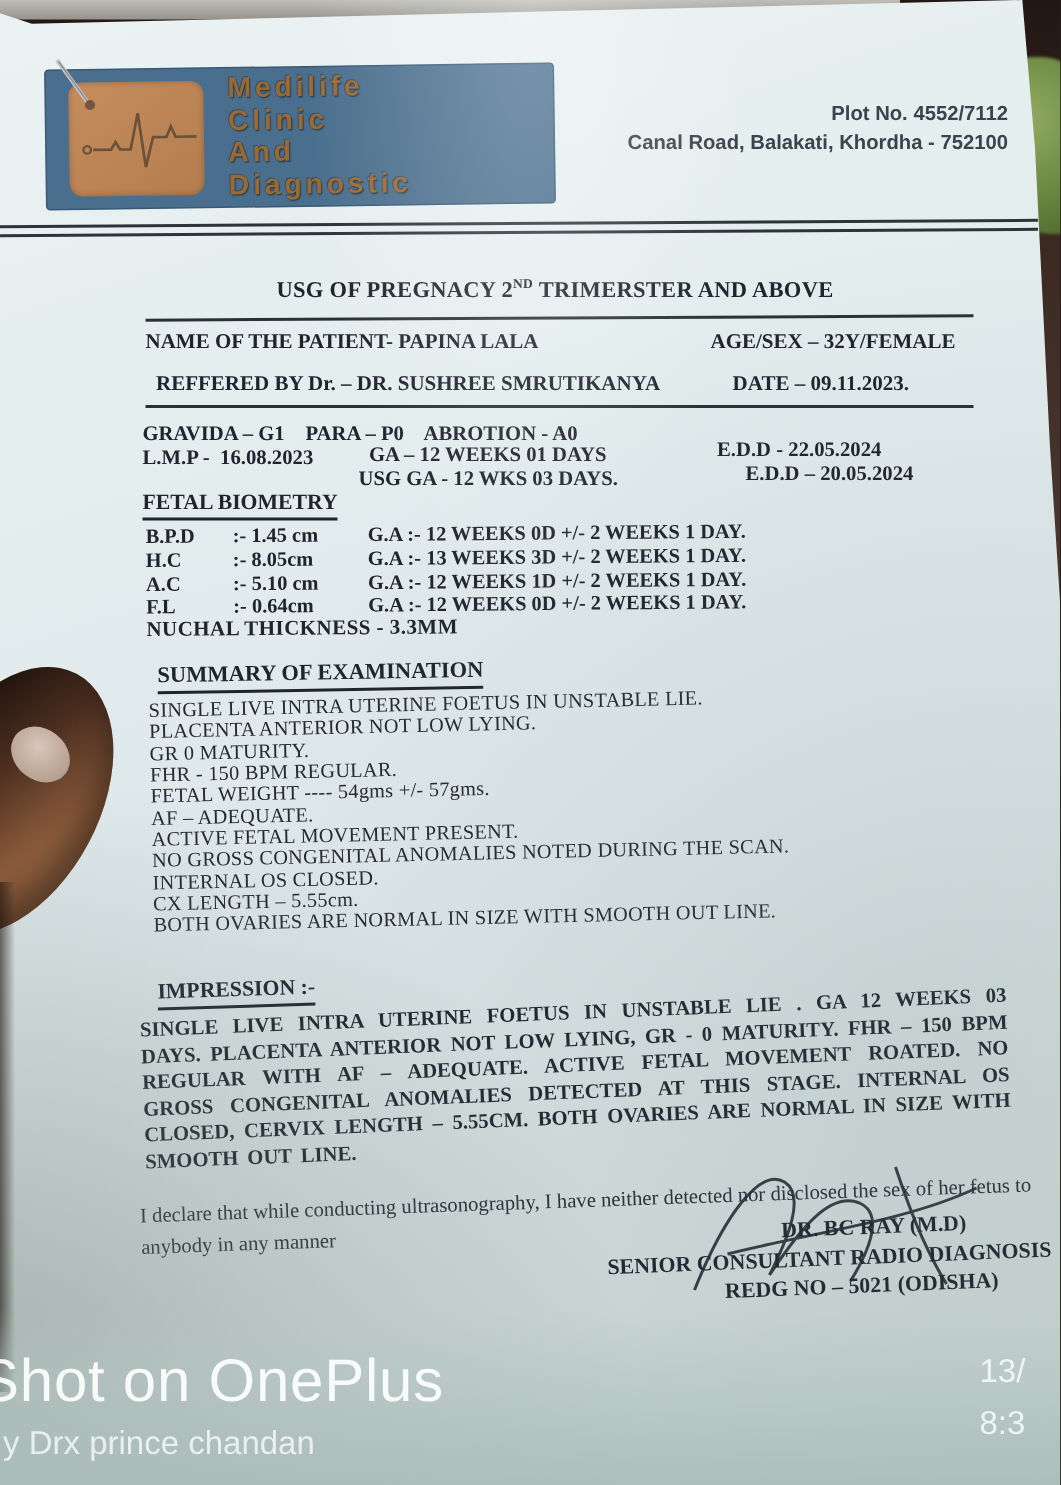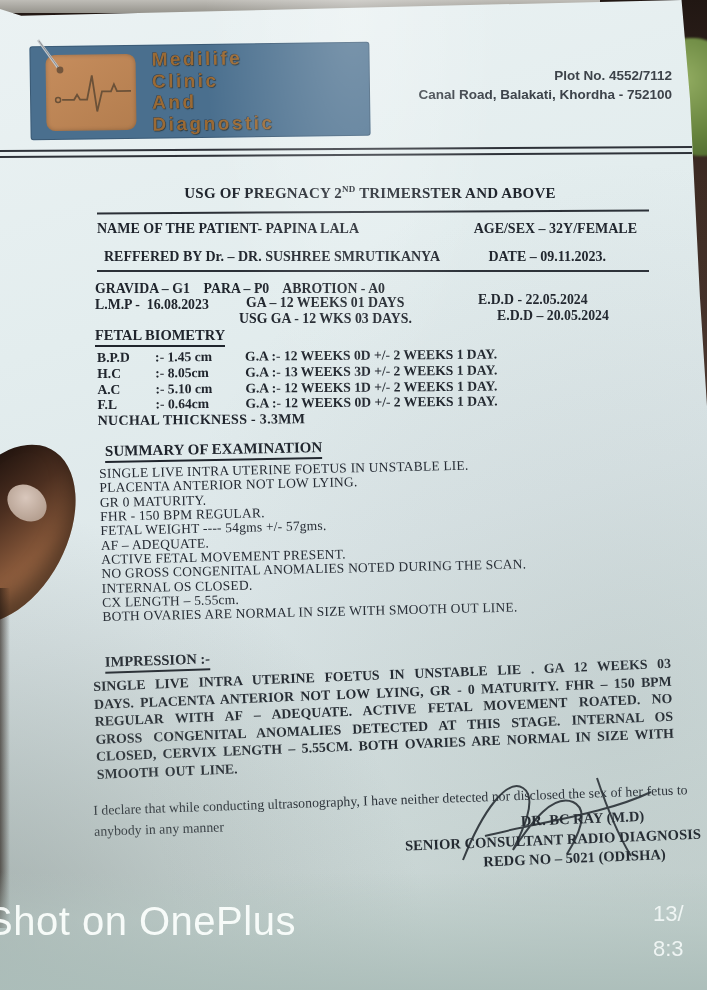--- a/index.html
+++ b/index.html
@@ -218,15 +218,16 @@
   </div>
 
   <div class="paper-shade"></div>
 
   <div class="thumb"></div>
   <div class="thumb-nail"></div>
   <div class="edge-shadow"></div>
 
   <div class="bottom-band"></div>
   <div class="wm-brand">Shot on OnePlus</div>
+  <div class="wm-author">y Drx prince chandan</div>
   <div class="wm-date">13/</div>
   <div class="wm-time">8:3</div>
 </div>
 
 </body></html>

